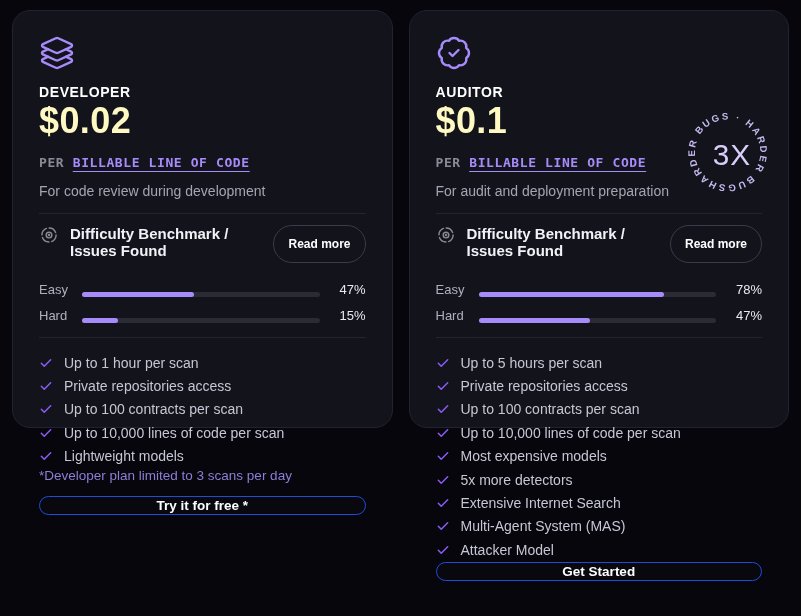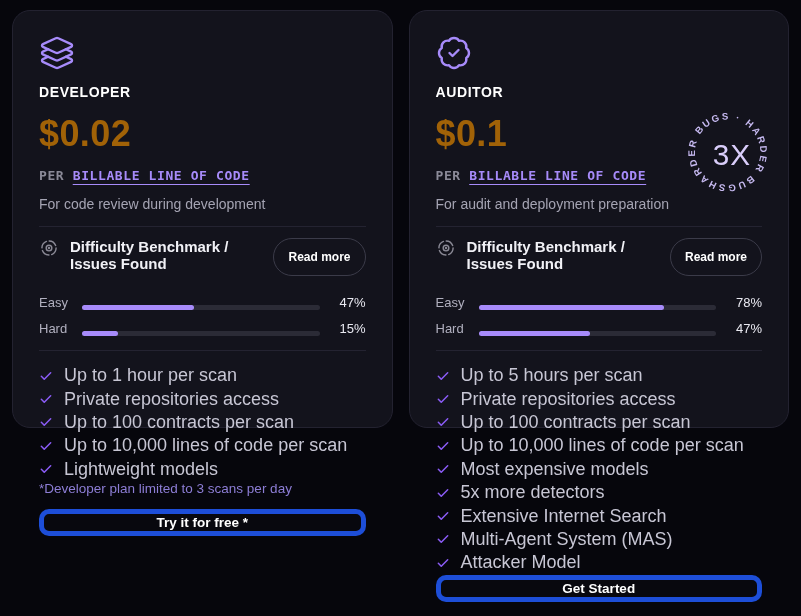--- a/index.html
+++ b/index.html
@@ -28,24 +28,23 @@
   }
   .plan-icon { width: 36px; height: 36px; }
   .plan-icon svg { width: 36px; height: 36px; display: block; }
   .plan-name {
     margin-top: 13px;
     font-size: 14px; font-weight: 700;
     letter-spacing: 0.6px;
     color: #ffffff;
   }
   .plan-price {
-    margin-top: 13px;
     font-size: 36px; font-weight: 700;
     letter-spacing: 0.4px;
-    color: #a16207;
+    color: #fef9c3;
   }
   .plan-per {
     margin-top: 13px;
     font-family: "DejaVu Sans Mono", "Liberation Mono", monospace;
     font-size: 13px; font-weight: 700;
     letter-spacing: 0.6px;
     color: #8b8a98;
   }
   .plan-per a {
     color: #a78bfa;
@@ -87,32 +86,32 @@
     position: absolute; left: 0; top: 0; bottom: 0;
     background: #a78bfa; border-radius: 3px;
   }
   .bar-pct { width: 36px; text-align: right; font-size: 13px; color: #e9e9f1; }
   .features {
     list-style: none; margin: 13px 0 0 0; padding: 0;
   }
   .feature-item {
     display: flex; align-items: center; gap: 11px;
     height: 23.4px;
-    font-size: 18px; color: #c7c6d4;
+    font-size: 14px; color: #c7c6d4;
   }
   .check-icon svg { width: 14px; height: 14px; display: block; }
   .flex-spacer { flex: 1; }
   .plan-note {
     font-size: 13.5px; color: #8d7ed6;
     margin-bottom: 13px;
   }
   .cta-btn {
     height: 37px; width: 100%;
     background: rgba(255,255,255,0.012);
-    border: 5px solid #1d4ed8;
+    border: 1px solid #1d4ed8;
     border-radius: 10px;
     color: #ffffff;
     font-family: "Liberation Sans", sans-serif;
     font-size: 13.5px; font-weight: 700;
     cursor: pointer;
   }
   .stamp {
     position: absolute; top: 95px; right: 8px;
     width: 96px; height: 96px;
     pointer-events: none;

